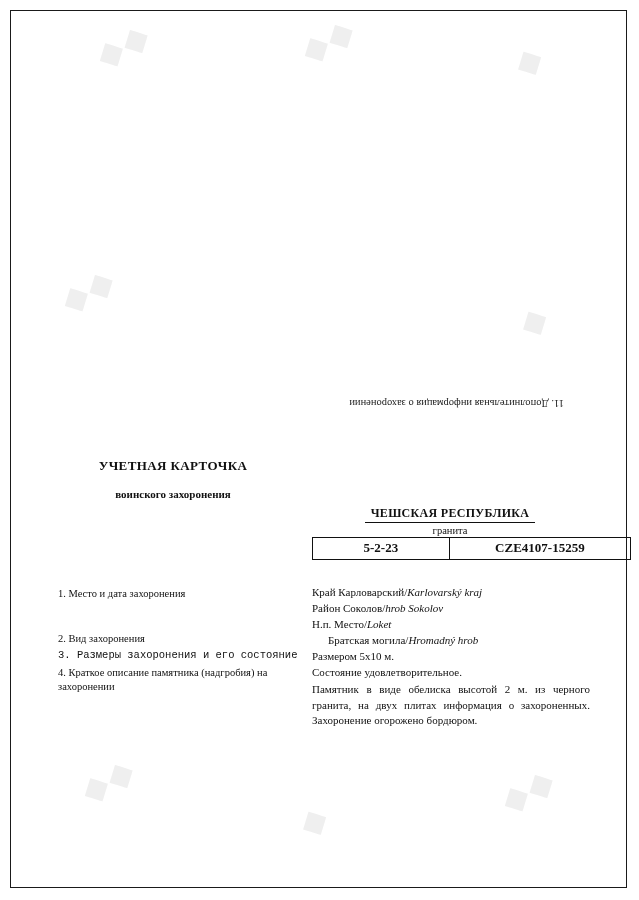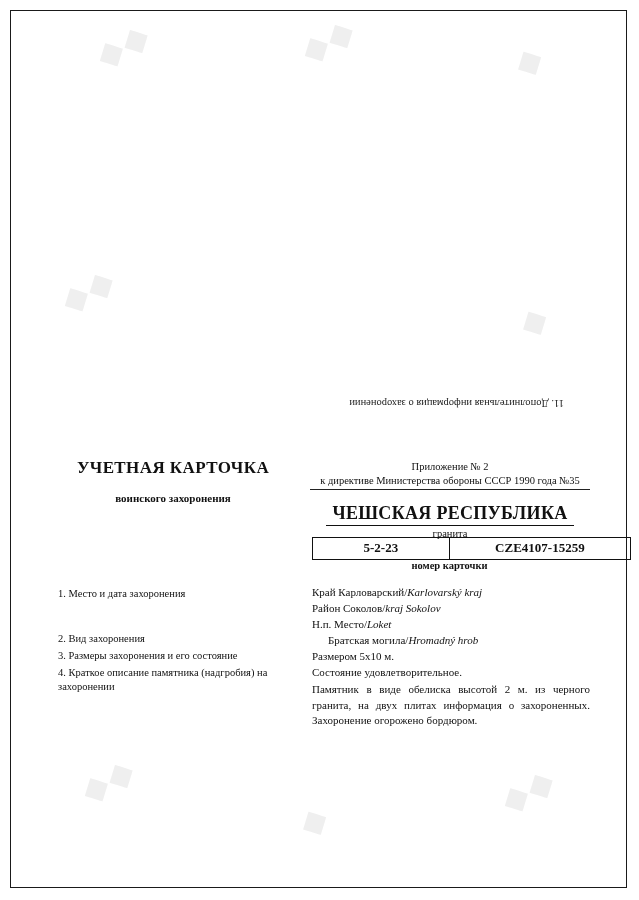--- a/index.html
+++ b/index.html
@@ -61,21 +61,21 @@
   
   .title-block {
     position: absolute;
     left: 58px;
     top: 458px;
     width: 230px;
     text-align: center;
   }
   .title-main {
     font-weight: bold;
-    font-size: 17px;
+    font-size: 13px;
     letter-spacing: 0.4px;
     color: #111;
   }
   .title-sub {
     font-weight: bold;
     font-size: 11px;
     margin-top: 14px;
     color: #111;
   }
 
@@ -99,21 +99,21 @@
 
   .country-wrap {
     position: absolute;
     left: 310px;
     top: 503px;
     width: 280px;
     text-align: center;
   }
   .country-name {
     font-weight: bold;
-    font-size: 18px;
+    font-size: 12px;
     letter-spacing: 0.3px;
     display: inline-block;
     border-bottom: 1.4px solid #111;
     padding: 0 6px 1px 6px;
     color: #111;
   }
   .country-label {
     font-size: 10.5px;
     margin-top: 2px;
     color: #111;
@@ -152,21 +152,21 @@
     position: absolute;
     left: 58px;
     top: 586px;
     width: 250px;
     font-size: 10.5px;
     color: #111;
     line-height: 1.5;
   }
   .label-1 { position: absolute; left: 0; top: 0; }
   .label-2 { position: absolute; left: 0; top: 45px; }
-  .label-3 { position: absolute; left: 0; top: 62px; }
+  .label-3 { position: absolute; left: 0; top: 62px; font-family: Liberation Mono, monospace; }
   .label-4 { position: absolute; left: 0; top: 80px; width: 245px; line-height: 1.35;}
 
   .values {
     position: absolute;
     left: 312px;
     top: 586px;
     width: 280px;
     font-size: 11px;
     color: #111;
   }
@@ -200,53 +200,48 @@
 
   <div class="content">
 
     <div class="upside-note">11. Дополнительная информация о захоронении</div>
 
     <div class="title-block">
       <div class="title-main">УЧЕТНАЯ КАРТОЧКА</div>
       <div class="title-sub">воинского захоронения</div>
     </div>
 
-    <div class="appendix">
-      <span class="l1">Приложение № 2</span>
-      <span class="l2">к директиве Министерства обороны СССР 1990 года №35</span>
-    </div>
 
     <div class="country-wrap">
       <div class="country-name">ЧЕШСКАЯ РЕСПУБЛИКА</div>
       <div class="country-label">гранита</div>
     </div>
 
     <table class="code-table">
       <tbody>
           <tr>
         <td style="width:43%;">5-2-23</td>
         <td style="width:57%;">CZE4107-15259</td>
       </tr>
     </tbody>
       </table>
-    <div class="code-caption">номер карточки</div>
 
     <div class="labels">
       <div class="label-1">1. Место и дата захоронения</div>
       <div class="label-2">2. Вид захоронения</div>
       <div class="label-3">3. Размеры захоронения и его состояние</div>
       <div class="label-4">4. Краткое описание памятника (надгробия) на захоронении</div>
     </div>
 
     <div class="values">
       <div class="v1">
         <span>Край Карловарский/</span><span class="ital">Karlovarský kraj</span>
       </div>
       <div class="v2">
-        <span>Район Соколов/</span><span class="ital">kraj Sokolov</span>
+        <span>Район Соколов/</span><span class="ital">hrob Sokolov</span>
       </div>
       <div class="v3">
         <span>Н.п. Место/</span><span class="ital">Loket</span>
       </div>
       <div class="v4">
         <span>Братская могила/</span><span class="ital">Hromadný hrob</span>
       </div>
       <div class="v5">Размером 5х10 м.</div>
       <div class="v6">Состояние удовлетворительное.</div>
       <div class="v7">Памятник в виде обелиска высотой 2 м. из черного гранита, на двух плитах информация о захороненных. Захоронение огорожено бордюром.</div>

